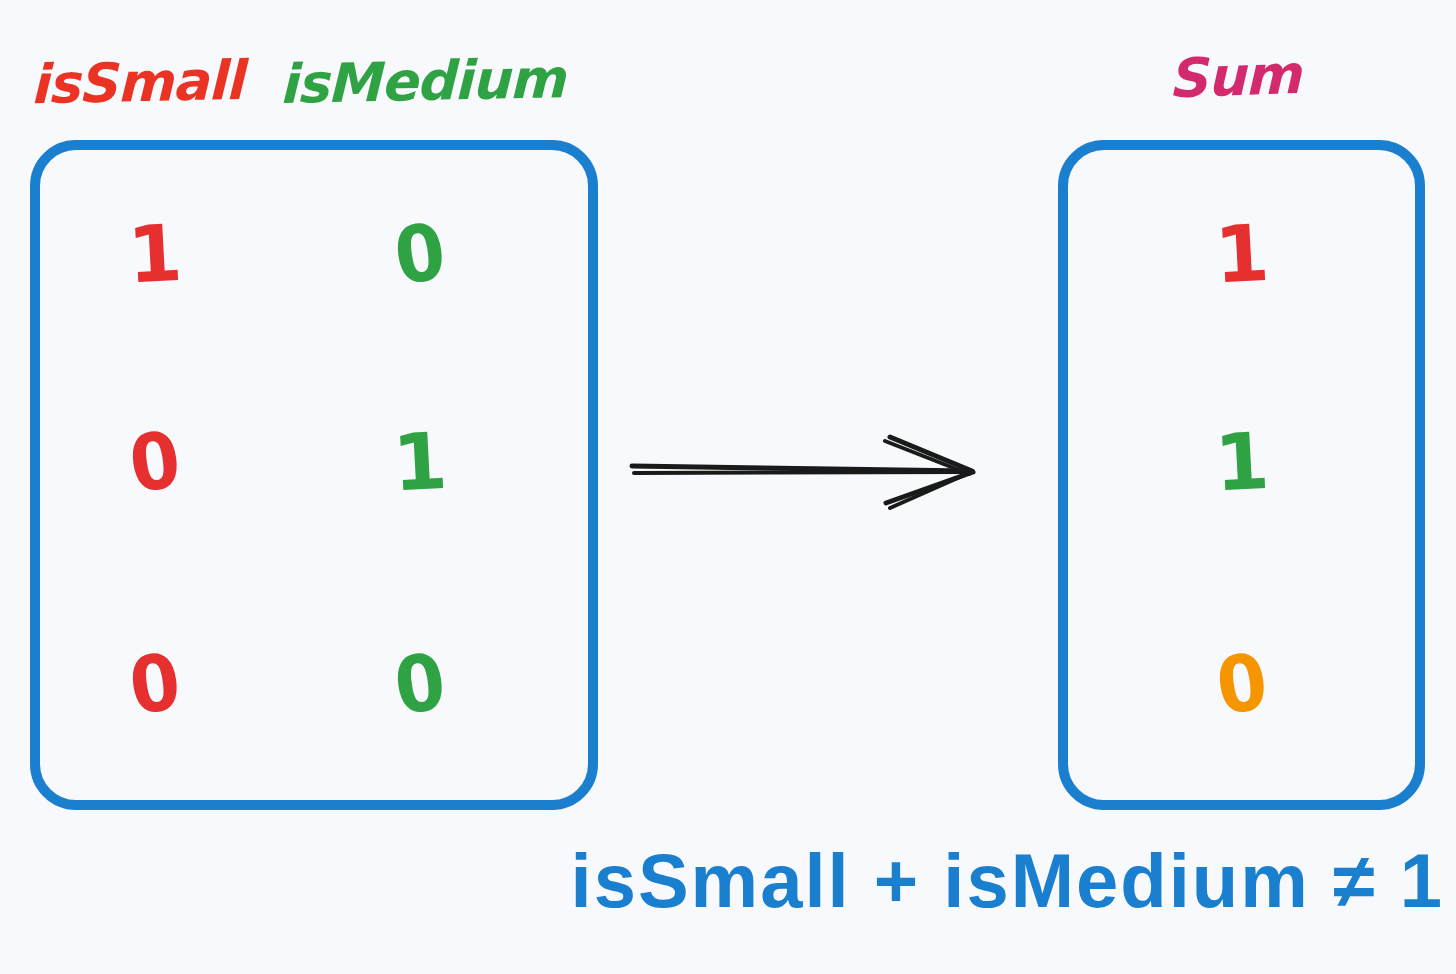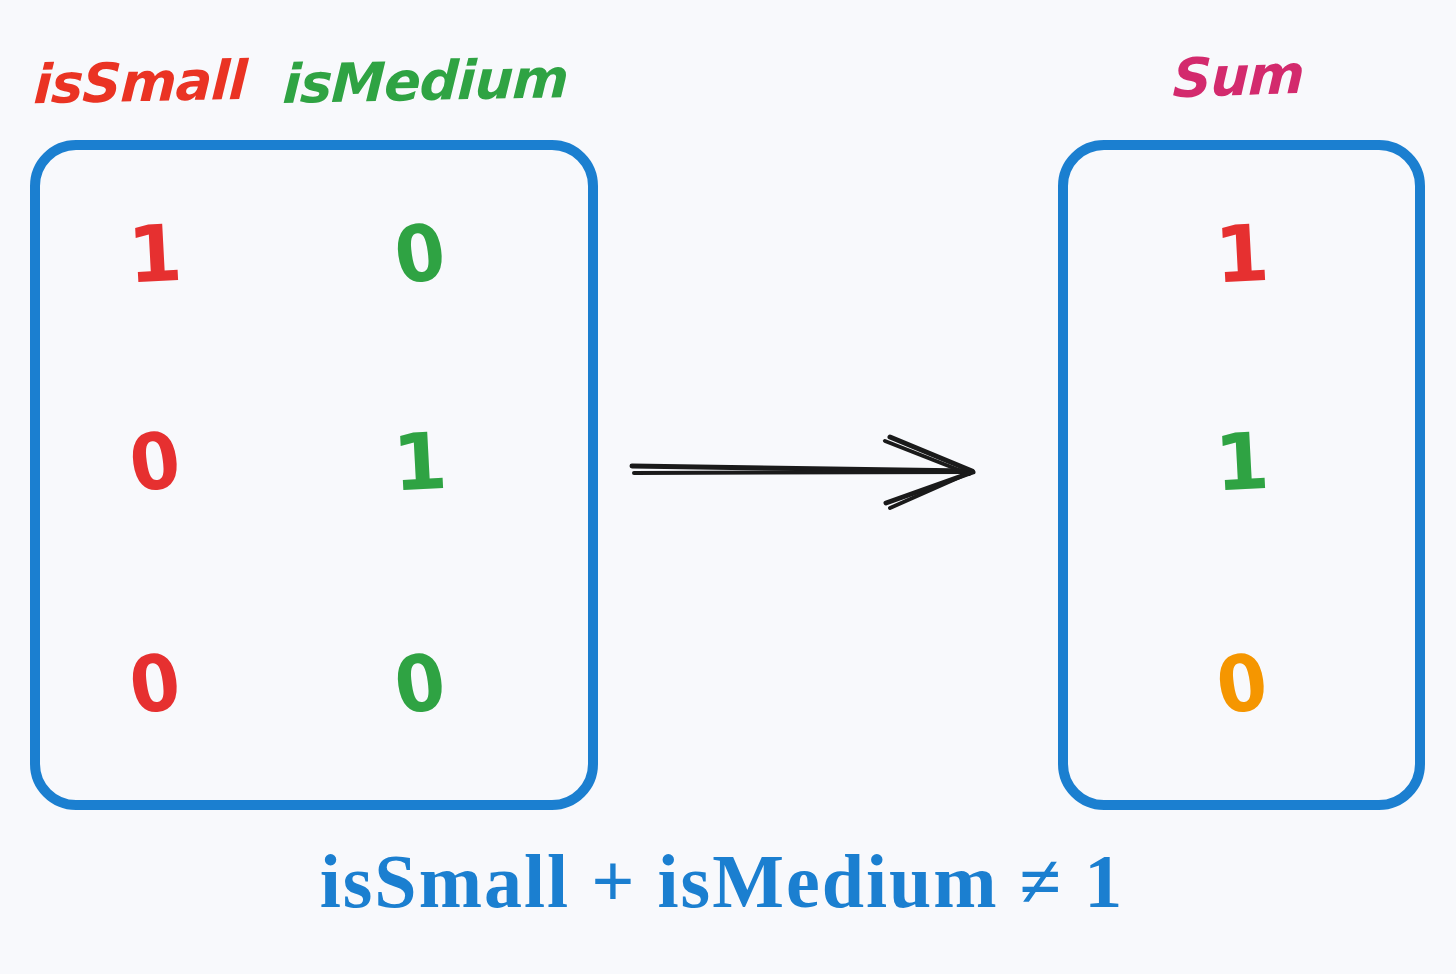--- a/index.html
+++ b/index.html
@@ -80,22 +80,22 @@
     height: 110px;
   }
   #arrow-wrap svg { display: block; width: 360px; height: 110px; }
 
   
   #equation {
     position: absolute;
     left: 0;
     top: 843px;
     width: 1444px;
-    text-align: center;
-    font-family: Liberation Serif, serif;
+    text-align: right;
+    font-family: Liberation Sans, sans-serif;
     font-weight: 700;
     font-size: 76px;
     letter-spacing: 2px;
     color: #1b7fd0;
     white-space: pre;
     line-height: 1;
   }
 </style>
 </head>
 <body>

